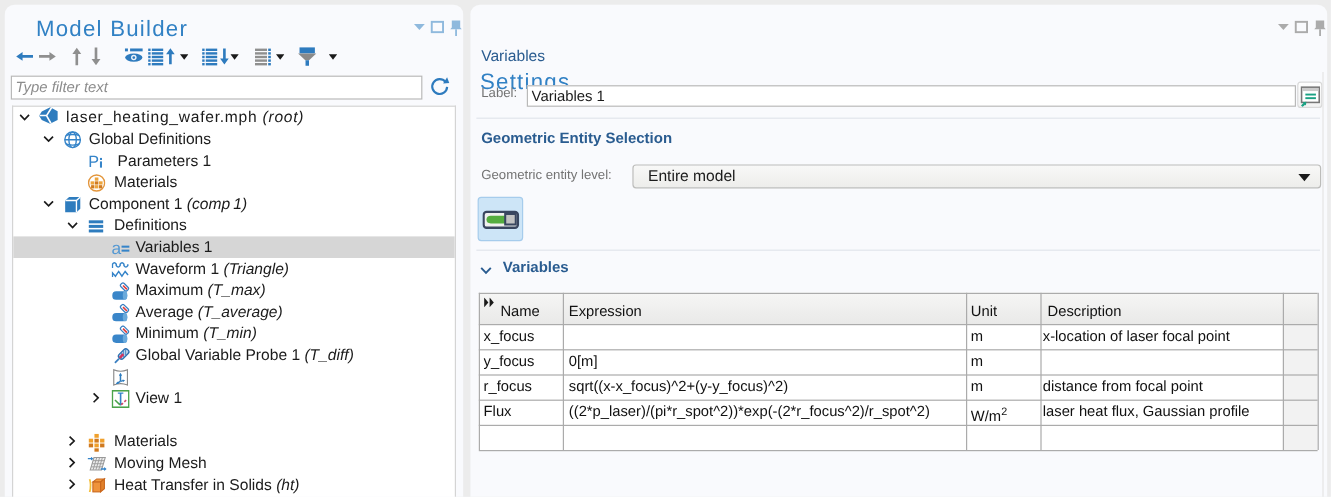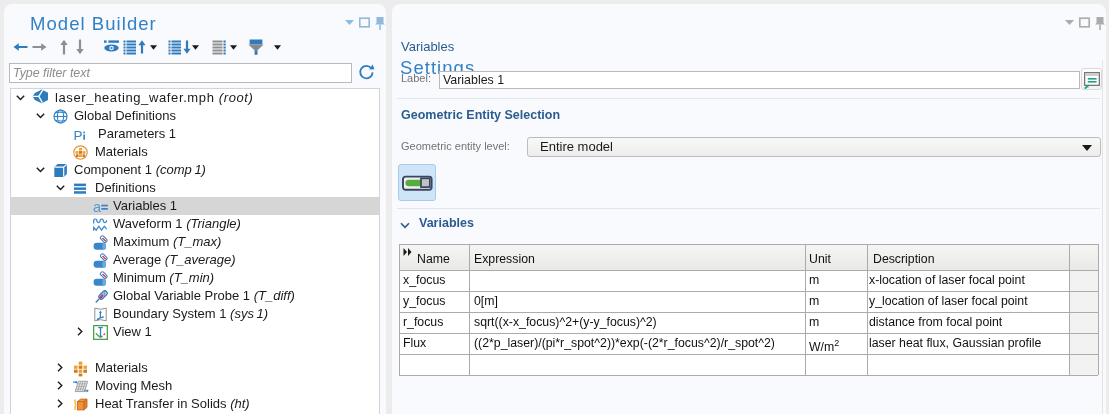--- a/index.html
+++ b/index.html
@@ -295,21 +295,20 @@
           <svg width="15" height="15" viewBox="0 0 15 15">
 <path d="M1.8 1.1 Q7.5 3.6 13.2 1.1 L13.2 13.9 Q7.5 11.4 1.8 13.9 Z" fill="#fff" stroke="#8a8a8a" stroke-width="0.95"></path>
 <line x1="7.4" y1="5.2" x2="7.4" y2="10.8" stroke="#2e7cbe" stroke-width="1.25"></line>
 <path d="M7.4 3.6 L6 6.1 L8.8 6.1 Z" fill="#2e7cbe"></path>
 <path d="M7.4 10.8 L5.1 12.1" stroke="#2e7cbe" stroke-width="1.25"></path>
 <path d="M3.5 13 L6.1 13 L4.9 10.9 Z" fill="#2e7cbe"></path>
 <path d="M7.4 10.8 L9.7 10.2" stroke="#2e7cbe" stroke-width="1.25"></path>
 <path d="M11.3 9.8 L9.1 9.2 L9.6 11.4 Z" fill="#2e7cbe"></path>
 </svg>
         </span>
-        <span class="lbl" style="left:102px;">Boundary System 1 <span class="it">(sys 1)</span></span>
       </div>
 <div class="trow" style="top:234px;">
         <span class="chev" style="left:66px; top:4px;">
           <svg width="6" height="9" viewBox="0 0 6 9">
             <path d="M1 0.8 L4.8 4.5 L1 8.2" stroke="#1b1b1b" stroke-width="1.4" fill="none"></path>
           </svg>
         </span>
         <span class="icn" style="left:82px;">
           <svg width="15" height="15" viewBox="0 0 15 15">
 <rect x="0.65" y="0.65" width="13.7" height="13.7" fill="#fff" stroke="#4aa34a" stroke-width="1.3"></rect>
@@ -438,21 +437,20 @@
 <div class="cell" style="left:18px;top:5px;">Name</div>
 <div class="cell" style="left:75px;top:5px;">Expression</div>
 <div class="cell" style="left:410px;top:5px;">Unit</div>
 <div class="cell" style="left:474px;top:5px;">Description</div>
 <div class="cell" style="left:4px;top:26px;width:64px;">x_focus</div>
 <div class="cell" style="left:410px;top:26px;width:56px;">m</div>
 <div class="cell" style="left:470px;top:26px;width:198px;">x-location of laser focal point</div>
 <div class="cell" style="left:4px;top:47px;width:64px;">y_focus</div>
 <div class="cell" style="left:75px;top:47px;width:329px;">0[m]</div>
 <div class="cell" style="left:410px;top:47px;width:56px;">m</div>
-<div class="cell" style="left:470px;top:47px;width:198px;">y_location of laser focal point</div>
 <div class="cell" style="left:4px;top:68px;width:64px;">r_focus</div>
 <div class="cell" style="left:75px;top:68px;width:329px;">sqrt((x-x_focus)^2+(y-y_focus)^2)</div>
 <div class="cell" style="left:410px;top:68px;width:56px;">m</div>
 <div class="cell" style="left:470px;top:68px;width:198px;">distance from focal point</div>
 <div class="cell" style="left:4px;top:89px;width:64px;">Flux</div>
 <div class="cell" style="left:75px;top:89px;width:329px;">((2*p_laser)/(pi*r_spot^2))*exp(-(2*r_focus^2)/r_spot^2)</div>
 <div class="cell" style="left:410px;top:89px;width:56px;">W/m<sup style="font-size:9px">2</sup></div>
 <div class="cell" style="left:470px;top:89px;width:198px;">laser heat flux, Gaussian profile</div>
 <div class="cell" style="left:4px;top:110px;width:64px;"></div>
 <div class="cell" style="left:75px;top:110px;width:329px;"></div>

